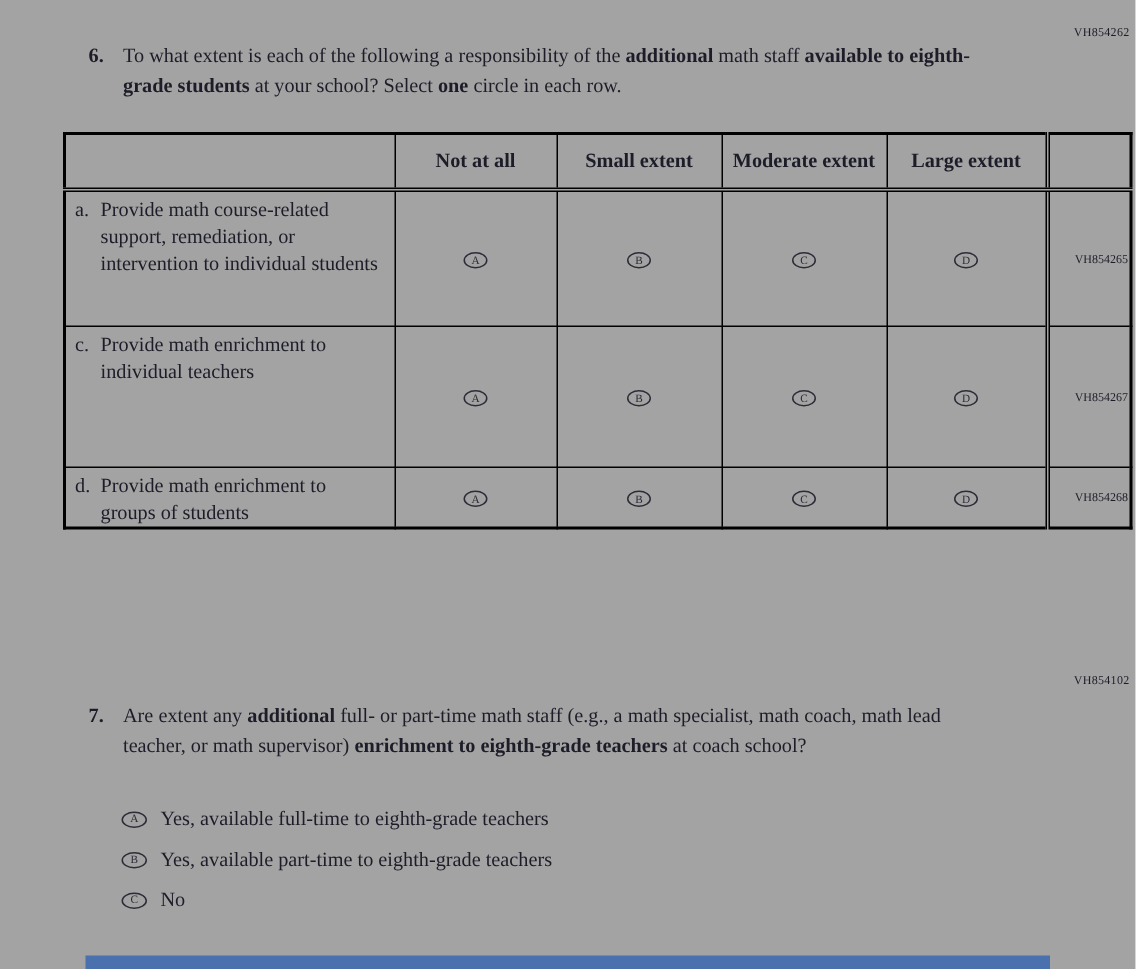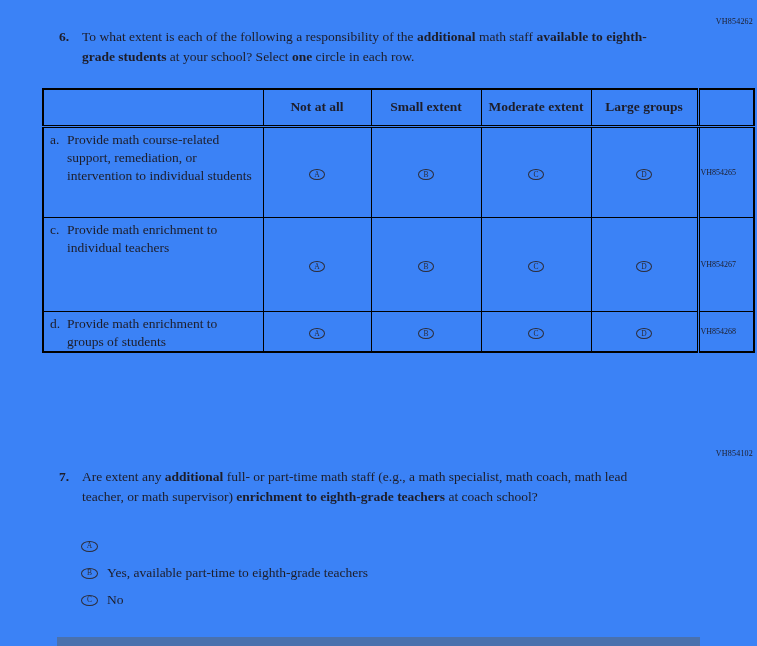--- a/index.html
+++ b/index.html
@@ -1,17 +1,17 @@
 <!DOCTYPE html>
 <html><head>
 <meta charset="utf-8">
 <style>
   html,body{margin:0;padding:0;background:#fff;}
   .page{
-    position:relative;width:757px;height:646px;background:#3b82f6;
+    position:relative;width:757px;height:646px;background:#a3a3a3;
     font-family:"Liberation Serif", serif;color:#1d1d29;overflow:hidden;
   }
   .vhcode{position:absolute;right:4px;font-size:8px;letter-spacing:.2px;color:#1d1d29;}
   .q6-code{top:17px;}
   .q7-code{top:449px;}
   .question{position:absolute;display:flex;}
   .q6{top:27px;left:59px;width:604px;}
   .q7{top:467px;left:59px;width:600px;}
   .qnum{font-weight:bold;width:23px;flex:none;font-size:13.5px;line-height:19.5px;}
   .qtext{font-size:13.5px;line-height:19.5px;}
@@ -36,21 +36,21 @@
   }
   .grid .code-col{border-left:3px double #000;}
   .grid tbody tr:nth-child(1){height:91px;}
   .grid tbody tr:nth-child(2){height:94px;}
   .grid tbody tr:nth-child(3){height:39px;}
   .grid tbody tr:nth-child(4){height:40px;}
   td.stmt{vertical-align:top;padding:3px 4px 0 6px;font-size:13.5px;line-height:18px;}
   .ltr{display:inline-block;width:17px;vertical-align:top;}
   .stmt-txt{display:inline-block;width:calc(100% - 19px);vertical-align:top;}
   td.opt{text-align:center;vertical-align:middle;}
-  td.code-cell{font-size:8px;text-align:left;vertical-align:middle;padding:0 1px;}
+  td.code-cell{font-size:8px;text-align:right;vertical-align:middle;padding:0 1px;}
 
   .bubble{
     display:inline-flex;align-items:center;justify-content:center;
     width:16px;height:11px;border:1px solid #2c2c38;border-radius:50%;
     font-size:7.5px;line-height:1;color:#2c2c38;box-sizing:border-box;
     font-family:"Liberation Serif", serif;
   }
   .options{position:absolute;left:81px;top:537px;}
   .option{display:flex;align-items:center;height:18px;margin-bottom:9px;}
   .option .bubble{width:17px;margin-right:9px;flex:none;}
@@ -77,21 +77,21 @@
       <col class="c-opt3">
         <col class="c-opt4">
         <col class="c-code">
     </colgroup>
     <thead>
       <tr>
           <th class="stmt-h"></th>
           <th>Not at all</th>
           <th>Small extent</th>
           <th>Moderate extent</th>
-          <th>Large groups</th>
+          <th>Large extent</th>
           <th class="code-col"></th>
         </tr>
     </thead>
     <tbody>
         <tr>
           <td class="stmt"><span class="ltr">a.</span><span class="stmt-txt">Provide math course-related support, remediation, or intervention to individual students</span></td>
           <td class="opt"><span class="bubble">A</span></td>
           <td class="opt"><span class="bubble">B</span></td>
           <td class="opt"><span class="bubble">C</span></td>
           <td class="opt"><span class="bubble">D</span></td>
@@ -119,20 +119,21 @@
   <span class="vhcode q7-code">VH854102</span>
 
   <div class="question q7">
     <span class="qnum">7.</span>
     <div class="qtext"><span>Are extent any </span><b>additional</b><span> full- or part-time math staff (e.g., a math specialist, math coach, math lead teacher, or math supervisor) </span><b>enrichment to eighth-grade teachers</b><span> at coach school?</span></div>
   </div>
 
   <div class="options">
       <div class="option">
         <span class="bubble">A</span>
+        <span class="option-text">Yes, available full-time to eighth-grade teachers</span>
       </div>
       <div class="option">
         <span class="bubble">B</span>
         <span class="option-text">Yes, available part-time to eighth-grade teachers</span>
       </div>
       <div class="option">
         <span class="bubble">C</span>
         <span class="option-text">No</span>
       </div>
     </div>

